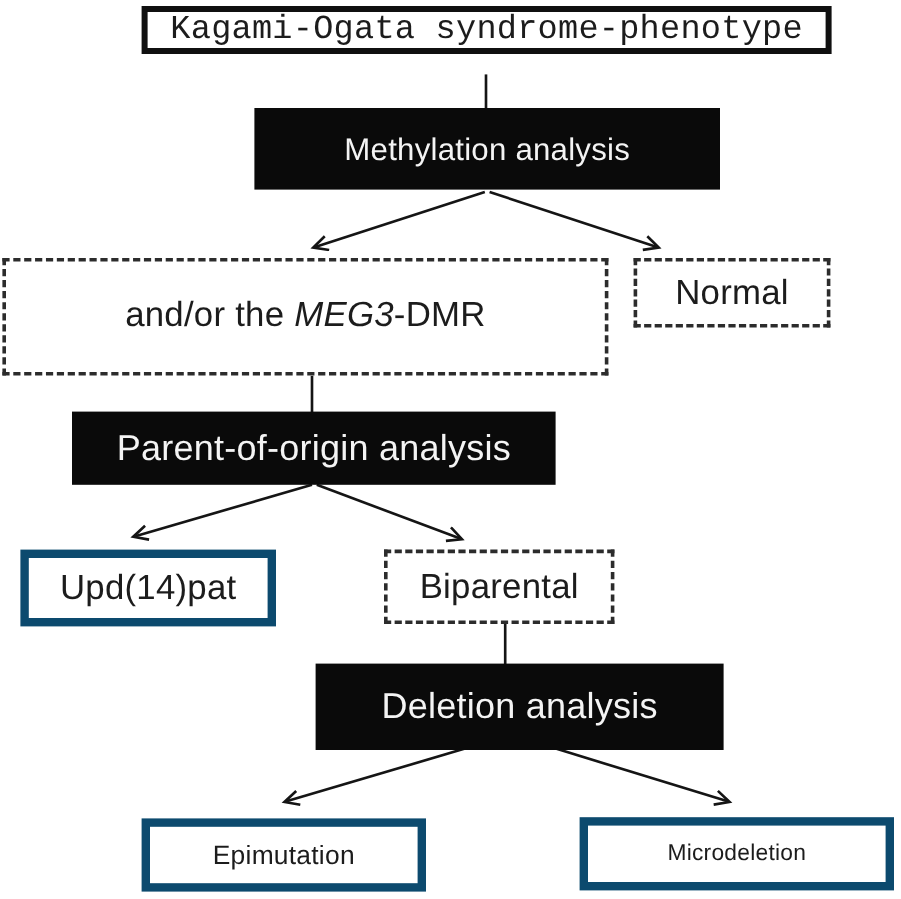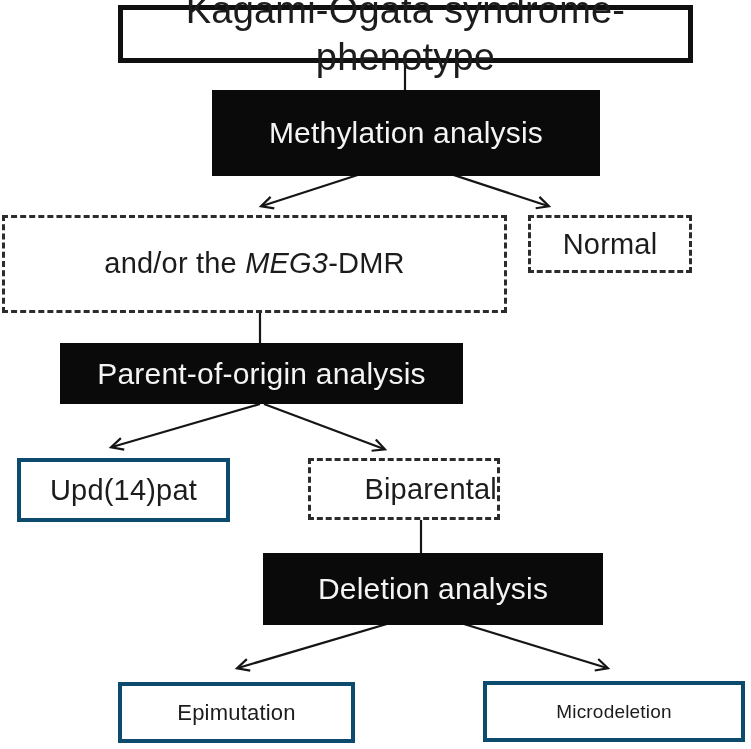--- a/index.html
+++ b/index.html
@@ -29,37 +29,37 @@
   }
   .node.filled {
     background: #0a0a0a;
     color: #f4f4f4;
   }
   .node.solid-border {
     border: 5px solid #101010;
     background: #ffffff;
   }
   .node.thick-border {
-    border: 4px solid #0c4a6e;
+    border: 7px solid #0c4a6e;
     background: #ffffff;
   }
   .node.dashed-border {
     border: 3px dashed #2c2c2c;
     background: #ffffff;
   }
   .italic { font-style: italic; }
 
   
-  #node-phenotype      { left: 118px; top: 5px;   width: 575px; height: 58px; font-size: 38px; }
-  #node-methylation    { left: 212px; top: 90px;  width: 388px; height: 86px; font-size: 30px; }
+  #node-phenotype      { left: 118px; top: 5px;   width: 575px; height: 40px; font-size: 28px; font-family: Liberation Mono, monospace; }
+  #node-methylation    { left: 212px; top: 90px;  width: 388px; height: 68px; font-size: 26px; }
   #node-hypermeth      { left: 2px;   top: 215px; width: 505px; height: 98px; font-size: 29px; line-height: 1.35; }
   #node-normal         { left: 528px; top: 215px; width: 164px; height: 58px; font-size: 29px; }
   #node-parent-origin  { left: 60px;  top: 343px; width: 403px; height: 61px; font-size: 30px; align-items: center; }
   #node-upd14pat       { left: 17px;  top: 458px; width: 213px; height: 64px; font-size: 29px; }
-  #node-biparental     { left: 308px; top: 458px; width: 192px; height: 62px; font-size: 29px; align-items: flex-end; }
+  #node-biparental     { left: 320px; top: 458px; width: 192px; height: 62px; font-size: 29px; }
   #node-deletion       { left: 263px; top: 553px; width: 340px; height: 72px; font-size: 30px; }
   #node-epimutation    { left: 118px; top: 682px; width: 237px; height: 61px; font-size: 22px; }
   #node-microdeletion  { left: 483px; top: 681px; width: 262px; height: 61px; font-size: 19px; }
 
   #edges {
     position: absolute;
     left: 0; top: 0;
     width: 751px;
     height: 749px;
     pointer-events: none;

